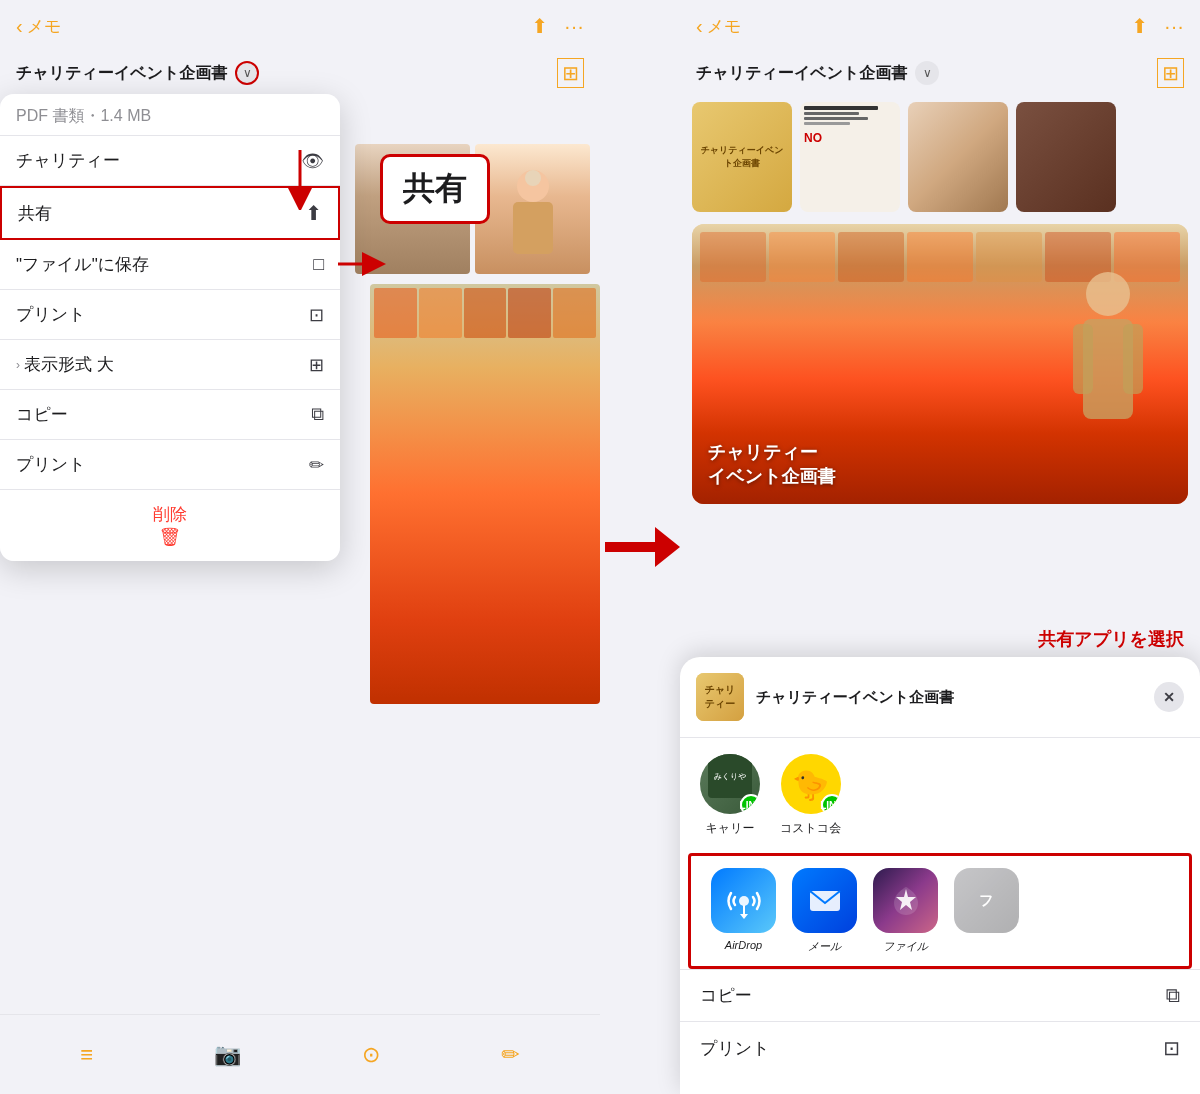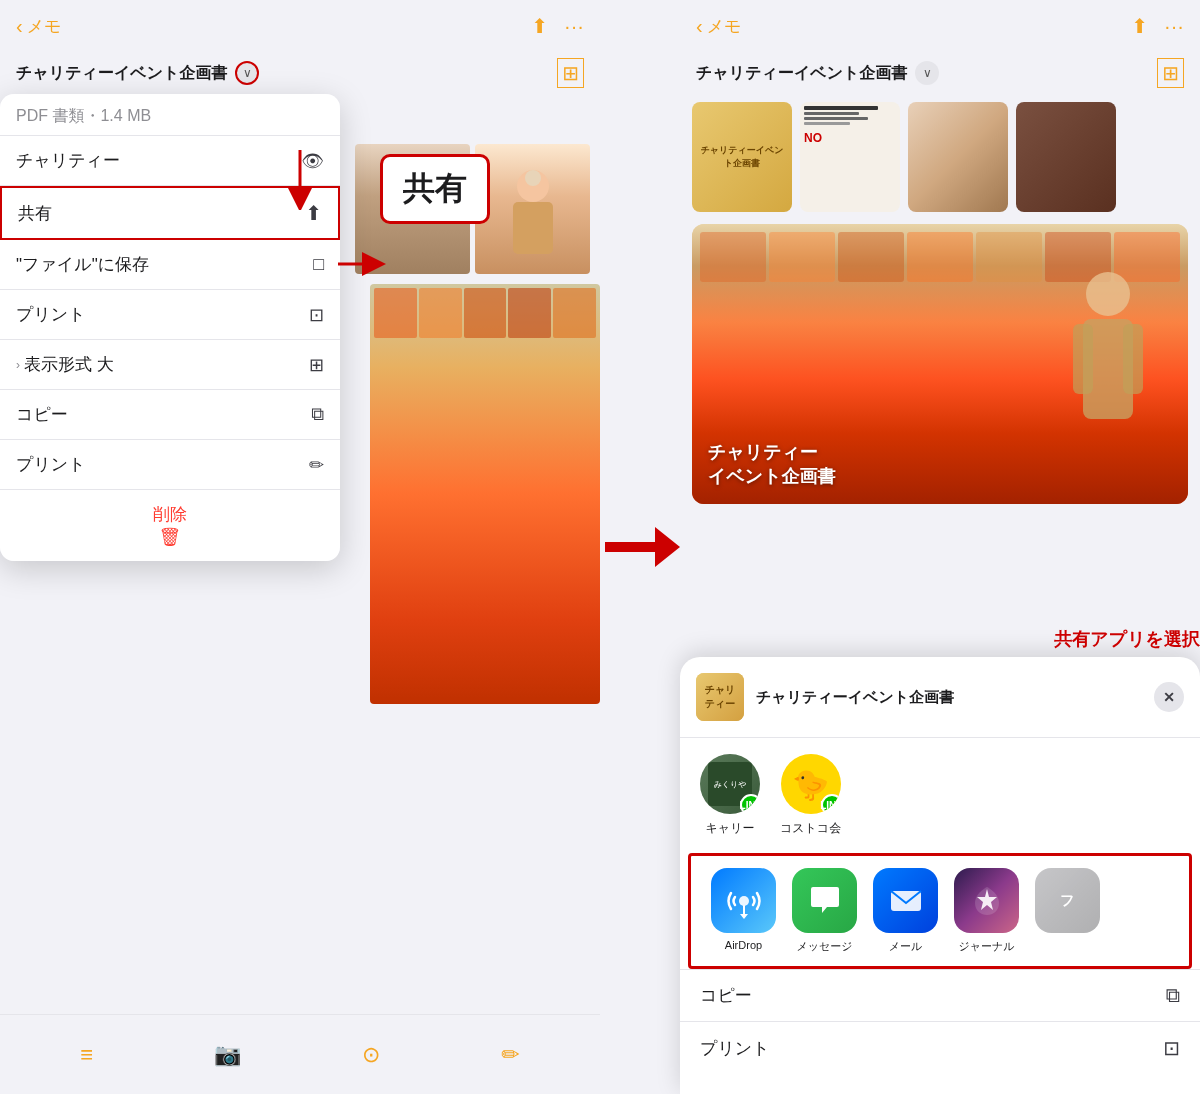--- a/index.html
+++ b/index.html
@@ -352,21 +352,20 @@
       border-radius: 30px;
       overflow: hidden;
       position: relative;
     }
 
     .contact-1-bg {
       width: 100%;
       height: 100%;
       background: linear-gradient(135deg, #5a7a5a 0%, #3a5a3a 100%);
       display: flex;
-      align-items: center;
       justify-content: center;
       position: relative;
     }
 
     .contact-1-inner {
       width: 44px;
       height: 44px;
       background: #2a4a2a;
       border-radius: 4px;
       display: flex;
@@ -447,20 +446,21 @@
     }
 
     .app-icon.journal {
       background: linear-gradient(135deg, #2d1b4e 0%, #8b3a8b 50%, #cc6688 100%);
     }
 
     .app-icon-label {
       font-size: 11px;
       color: #1c1c1e;
       text-align: center;
+      font-style: italic;
     }
 
     
     .share-action-row {
       display: flex;
       align-items: center;
       justify-content: space-between;
       padding: 14px 20px;
       border-top: 1px solid #e5e5ea;
     }
@@ -758,21 +758,21 @@
         <div class="contact-avatar">
           <div class="contact-2-bg">
             🐤
           </div>
           <div class="line-badge">LINE</div>
         </div>
         <span class="contact-name">コストコ会</span>
       </div>
     </div>
 
-    <div style="position:absolute;right:0;top:-30px;font-size:18px;font-weight:700;color:#cc0000;z-index:60;">
+    <div style="position:absolute;right:16px;top:-30px;font-size:18px;font-weight:700;color:#cc0000;z-index:60;">
       <span>共有アプリを選択</span>
     </div>
 
     <div class="app-icons-box">
       <div class="app-icons-row">
 
         <div class="app-icon-item">
           <div class="app-icon airdrop">
             <svg width="36" height="36" viewBox="0 0 36 36">
               <circle cx="18" cy="18" r="5" fill="white" opacity="0.9"></circle>
@@ -780,47 +780,39 @@
               <path d="M27,22 Q30,18 27,14" stroke="white" stroke-width="2.5" fill="none" stroke-linecap="round"></path>
               <path d="M5,26 Q0,18 5,10" stroke="white" stroke-width="2.5" fill="none" stroke-linecap="round"></path>
               <path d="M31,26 Q36,18 31,10" stroke="white" stroke-width="2.5" fill="none" stroke-linecap="round"></path>
               <line x1="18" y1="23" x2="18" y2="31" stroke="white" stroke-width="2" stroke-linecap="round"></line>
               <polygon points="14,31 22,31 18,36" fill="white"></polygon>
             </svg>
           </div>
           <span class="app-icon-label">AirDrop</span>
         </div>
 
-        <div class="app-icon-item">
-          <div class="app-icon messages">
-            <svg width="36" height="36" viewBox="0 0 36 36">
-              <path d="M4,6 Q4,4 6,4 L30,4 Q32,4 32,6 L32,22 Q32,24 30,24 L20,24 L15,30 L15,24 L6,24 Q4,24 4,22 Z" fill="white"></path>
-            </svg>
-          </div>
-          <span class="app-icon-label">メッセージ</span>
-        </div>
 
         <div class="app-icon-item">
           <div class="app-icon mail">
             <svg width="36" height="36" viewBox="0 0 36 36">
               <rect x="3" y="8" width="30" height="20" rx="3" fill="white" opacity="0.9"></rect>
               <polyline points="3,8 18,20 33,8" stroke="#007aff" stroke-width="2" fill="none"></polyline>
             </svg>
           </div>
           <span class="app-icon-label">メール</span>
         </div>
 
         <div class="app-icon-item">
           <div class="app-icon journal">
             <svg width="36" height="36" viewBox="0 0 36 36">
               <path d="M18,4 C18,4 30,10 30,20 C30,28 24,32 18,32 C12,32 6,28 6,20 C6,10 18,4 18,4Z" fill="white" opacity="0.15"></path>
               <path d="M18,6 L20,14 L28,14 L22,19 L24,27 L18,22 L12,27 L14,19 L8,14 L16,14Z" fill="white" opacity="0.9"></path>
             </svg>
           </div>
-          <span class="app-icon-label">ジャーナル</span>
+          <span class="app-icon-label">ファイル</span>
         </div>
 
         <div class="app-icon-item" style="opacity:0.5;">
           <div class="app-icon" style="background:linear-gradient(135deg,#8e8e93,#636366);">
             <span style="color:white;font-size:14px;font-weight:700;">フ</span>
           </div>
         </div>
 
       </div>
     </div>

